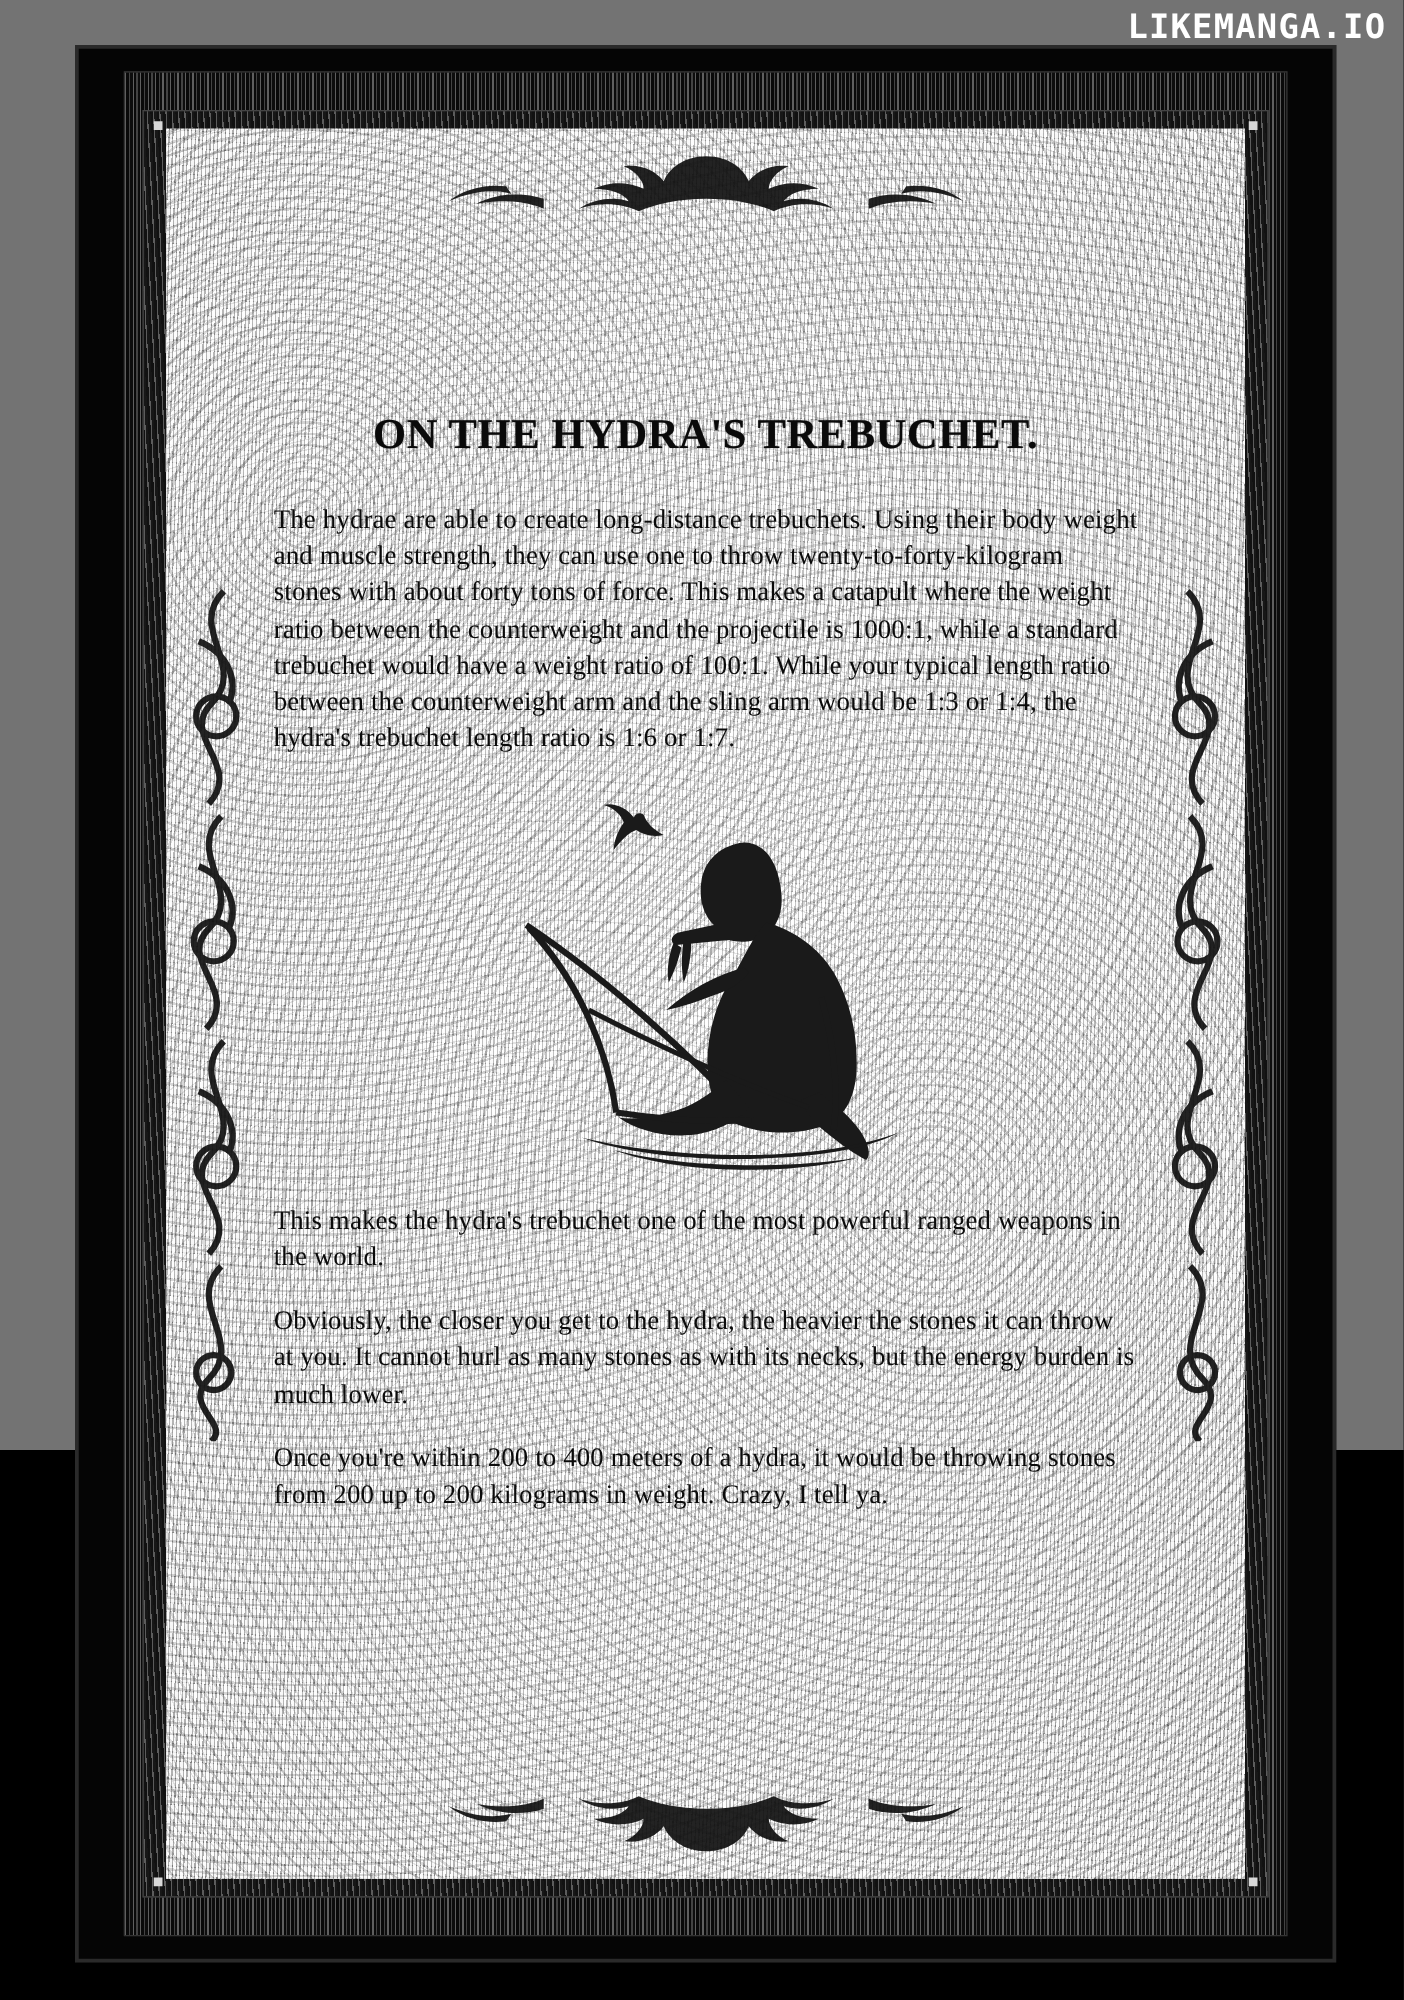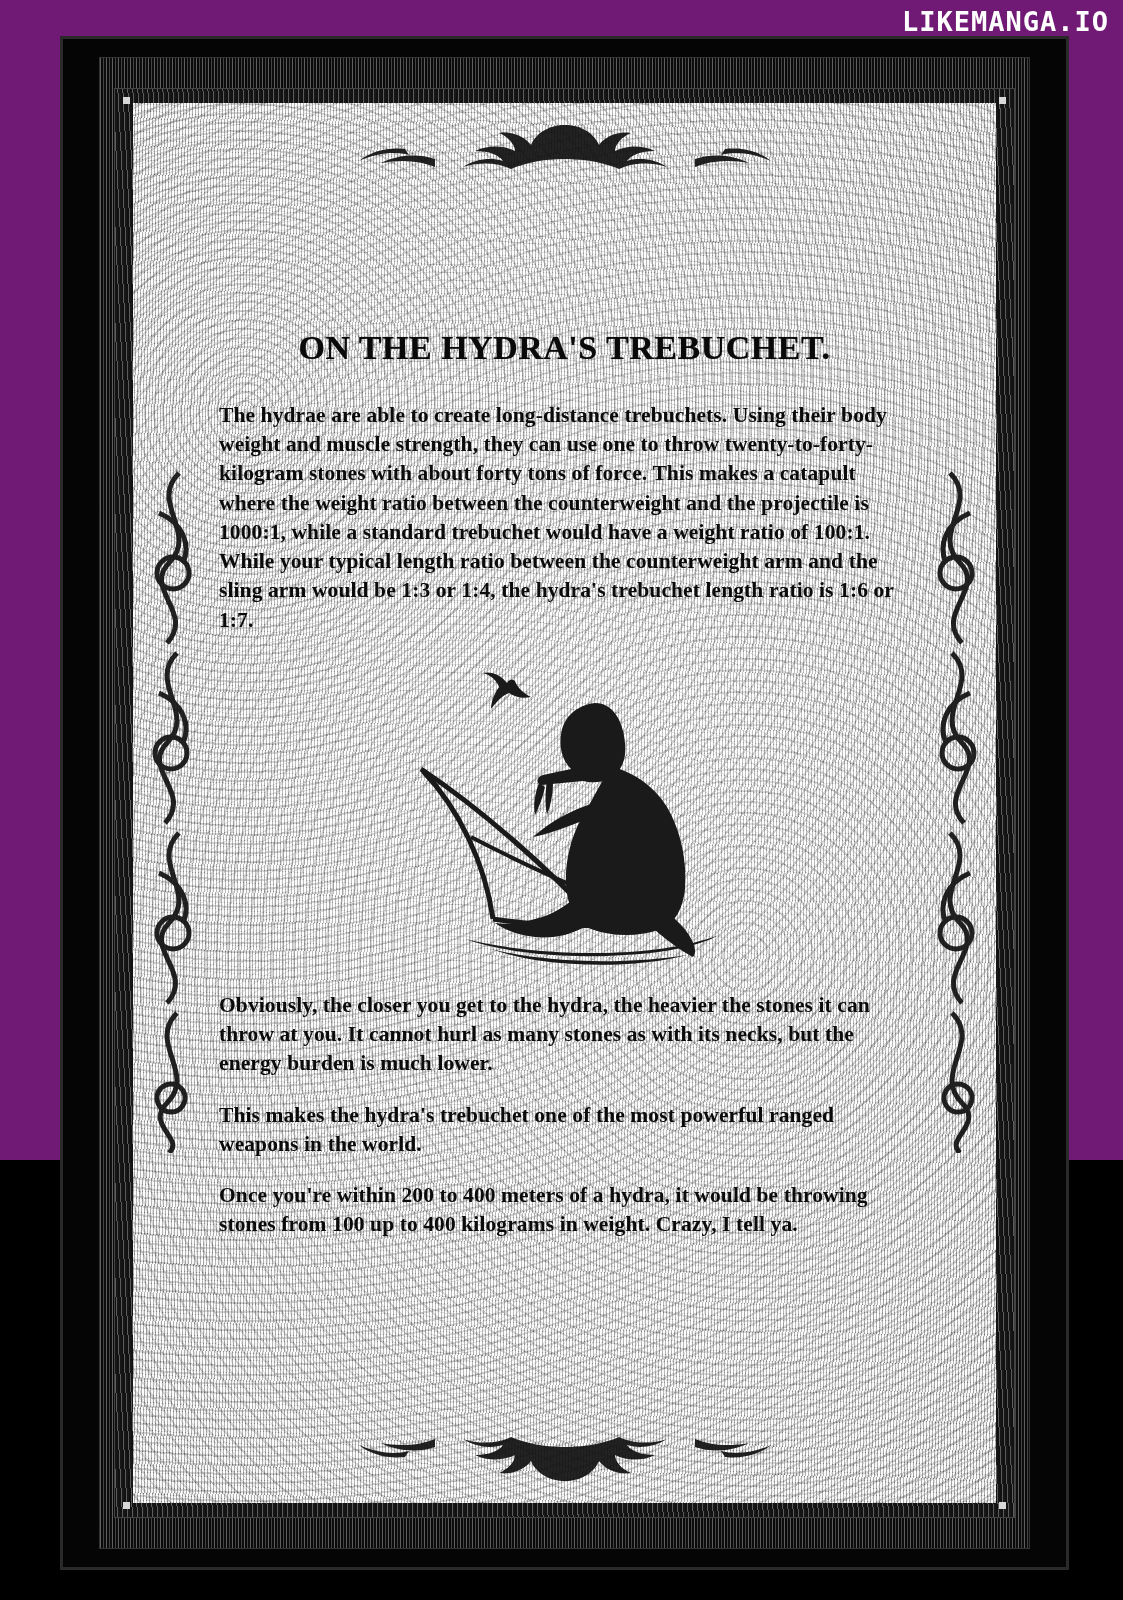--- a/index.html
+++ b/index.html
@@ -27,21 +27,21 @@
     color: #ffffff;
     z-index: 50;
   }
 
   
   .page {
     position: absolute;
     left: 0; top: 0;
     width: 1123px;
     height: 1160px;
-    background: #701a75;
+    background: #737373;
   }
 
   .frame-outer {
     position: absolute;
     left: 60px;
     top: 36px;
     width: 1003px;
     height: 1528px;
     border: 3px solid #2a2a2a;
     background: #050505;
@@ -183,21 +183,21 @@
   }
 
   .para {
     font-family: "Liberation Serif", serif;
     font-size: 21.5px;
     line-height: 1.36;
     color: #0b0b0b;
     margin: 0 0 22px 0;
     text-align: left;
     letter-spacing: 0.1px;
-    font-weight: 700;
+    font-weight: 400;
   }
 
   
   .illustration {
     position: relative;
     width: 100%;
     height: 320px;
     margin: 6px 0 14px 0;
   }
   .illustration svg {
@@ -322,23 +322,23 @@
                 <g fill="none" stroke="#1a1a1a" stroke-width="4">
                   <path d="M176 180 C230 208 290 236 352 258"></path>
                 </g>
 
                 <g fill="none" stroke="#1a1a1a" stroke-width="5">
                   <path d="M362 170 C372 206 376 242 372 276"></path>
                 </g>
               </svg>
             </div>
 
+            <p class="para">This makes the hydra's trebuchet one of the most powerful ranged weapons in the world.</p>
             <p class="para">Obviously, the closer you get to the hydra, the heavier the stones it can throw at you. It cannot hurl as many stones as with its necks, but the energy burden is much lower.</p>
-            <p class="para">This makes the hydra's trebuchet one of the most powerful ranged weapons in the world.</p>
-            <p class="para">Once you're within 200 to 400 meters of a hydra, it would be throwing stones from 100 up to 400 kilograms in weight. Crazy, I tell ya.</p>
+            <p class="para">Once you're within 200 to 400 meters of a hydra, it would be throwing stones from 200 up to 200 kilograms in weight. Crazy, I tell ya.</p>
 
           </div>
 
         </div>
       </div>
     </div>
   </div>
 </div>
 
 </body></html>

